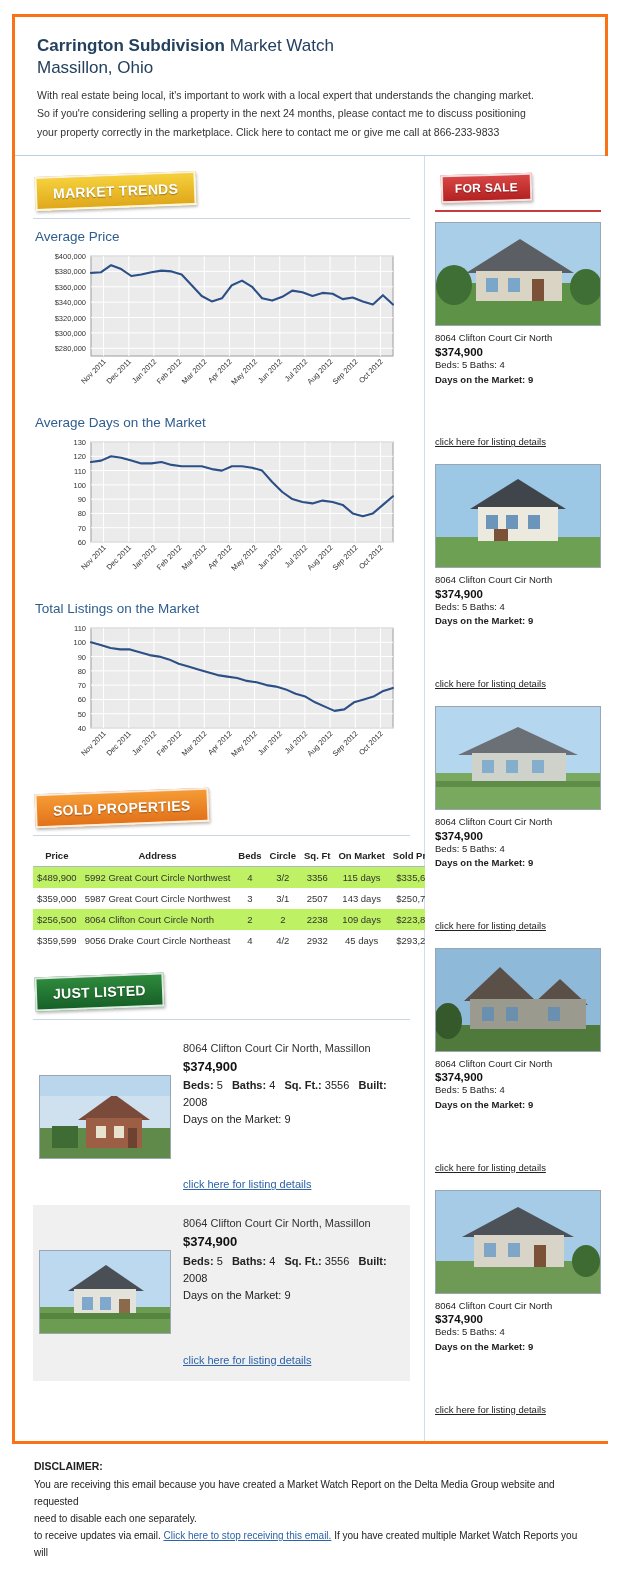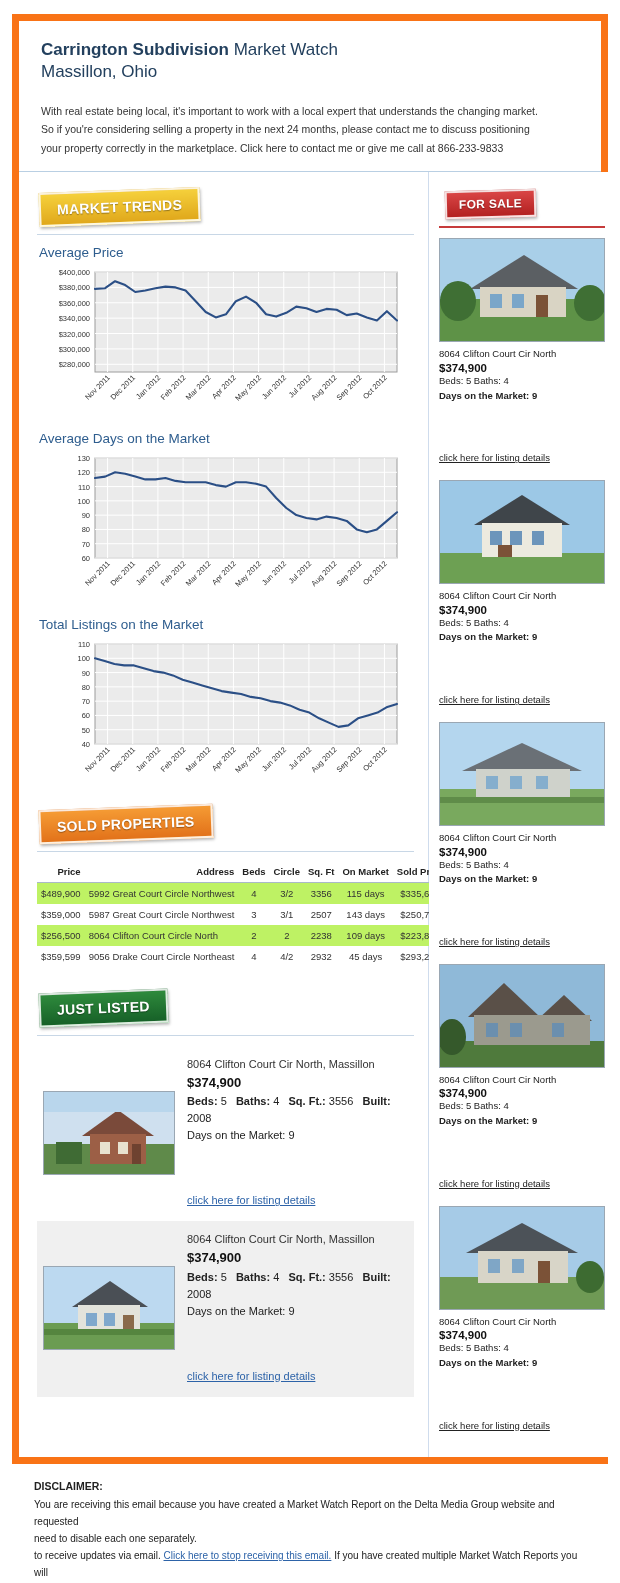--- a/index.html
+++ b/index.html
@@ -11,39 +11,39 @@
     font-size:11px;
     color:#222;
     overflow:hidden;
   }
   .page {
     width:620px; height:1583px;
     padding:14px 12px 0 12px;
     background:#fff;
   }
   .frame {
-    border:7px solid #f97316;
+    border:3px solid #f97316;
     background:#ffffff;
     width:596px;
   }
   
   .header {
     padding:18px 22px 14px 22px;
     border-bottom:1px solid #b9cfe3;
   }
   .title {
     font-size:17px;
     color:#23405e;
     line-height:1.35;
     font-weight:normal;
   }
   .title b { font-weight:bold; }
   .subtitle { font-size:17px; color:#23405e; }
   .intro {
-    margin-top:20px;
+    margin-top:8px;
     font-size:10.5px;
     color:#333;
     line-height:1.75;
   }
   
   .cols { display:flex; background:#f4f7fa; }
   .left {
     width:410px;
     background:#fff;
     padding:14px 14px 10px 18px;
@@ -88,21 +88,21 @@
   svg.chart { display:block; }
 
   
   table.sold {
     width:100%;
     border-collapse:collapse;
     font-size:9.5px;
     margin-top:2px;
   }
   table.sold th {
-    text-align:right;
+    text-align:center;
     font-size:9.5px;
     font-weight:bold;
     color:#222;
     padding:4px 4px 5px 4px;
     border-bottom:1px solid #aab9c8;
     white-space:nowrap;
   }
   table.sold td {
     padding:5px 4px;
     color:#333;

